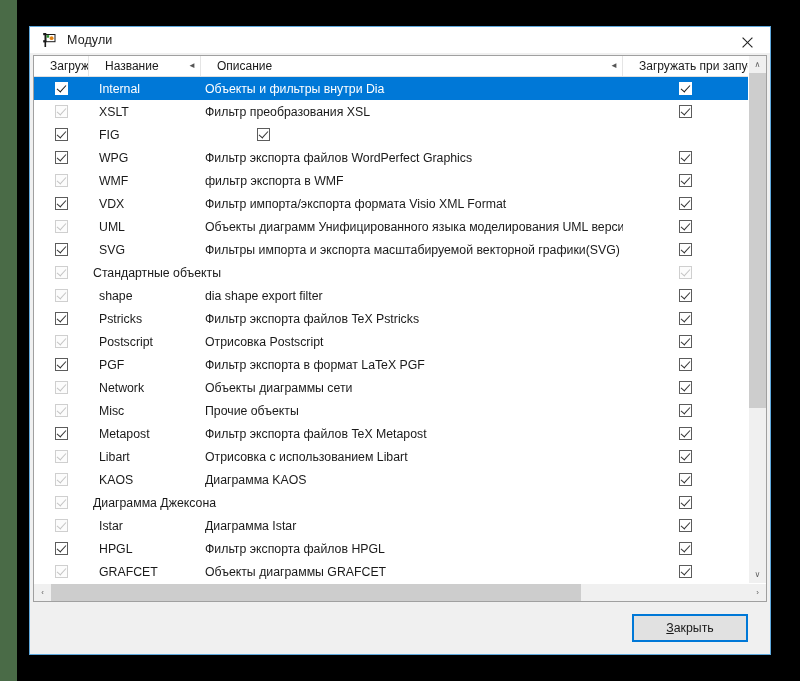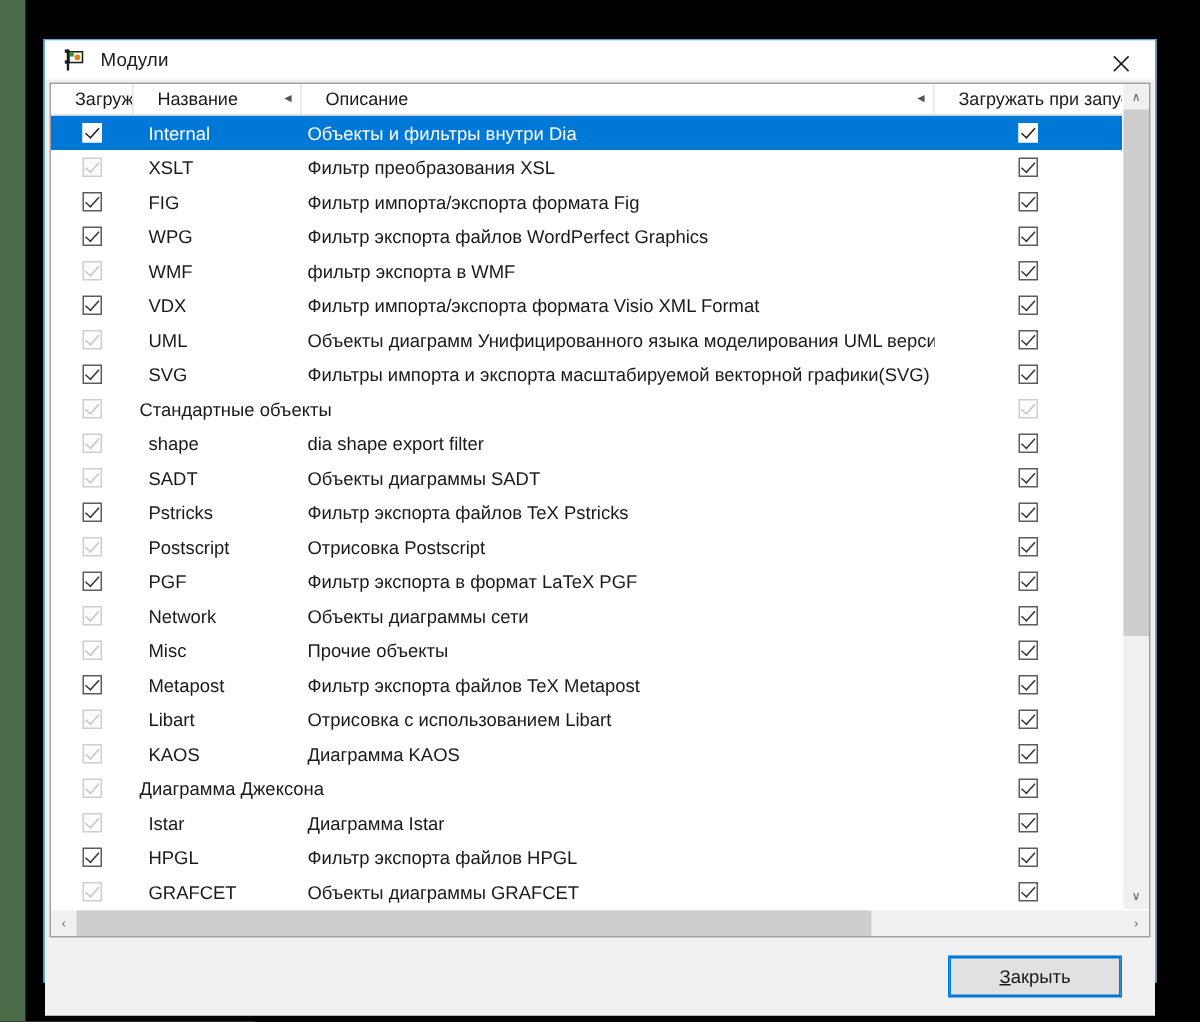--- a/index.html
+++ b/index.html
@@ -361,21 +361,20 @@
                   <div class="cell cell-desc">Фильтр преобразования XSL</div>
                   <div class="cell cell-start">
                     <span class="cb checked"></span>
                   </div>
                 </div>
                 <div class="row">
                   <div class="cell cell-check">
                     <span class="cb checked"></span>
                   </div>
                   <div class="cell cell-name">FIG</div>
-                  <div class="cell cell-desc">Фильтр импорта/экспорта формата Fig</div>
                   <div class="cell cell-start">
                     <span class="cb checked"></span>
                   </div>
                 </div>
                 <div class="row">
                   <div class="cell cell-check">
                     <span class="cb checked"></span>
                   </div>
                   <div class="cell cell-name">WPG</div>
                   <div class="cell cell-desc">Фильтр экспорта файлов WordPerfect Graphics</div>
@@ -431,30 +430,20 @@
                   <div class="cell cell-start">
                     <span class="cb checked disabled"></span>
                   </div>
                 </div>
                 <div class="row">
                   <div class="cell cell-check">
                     <span class="cb checked disabled"></span>
                   </div>
                   <div class="cell cell-name">shape</div>
                   <div class="cell cell-desc">dia shape export filter</div>
-                  <div class="cell cell-start">
-                    <span class="cb checked"></span>
-                  </div>
-                </div>
-                <div class="row">
-                  <div class="cell cell-check">
-                    <span class="cb checked disabled"></span>
-                  </div>
-                  <div class="cell cell-name">SADT</div>
-                  <div class="cell cell-desc">Объекты диаграммы SADT</div>
                   <div class="cell cell-start">
                     <span class="cb checked"></span>
                   </div>
                 </div>
                 <div class="row">
                   <div class="cell cell-check">
                     <span class="cb checked"></span>
                   </div>
                   <div class="cell cell-name">Pstricks</div>
                   <div class="cell cell-desc">Фильтр экспорта файлов TeX Pstricks</div>

